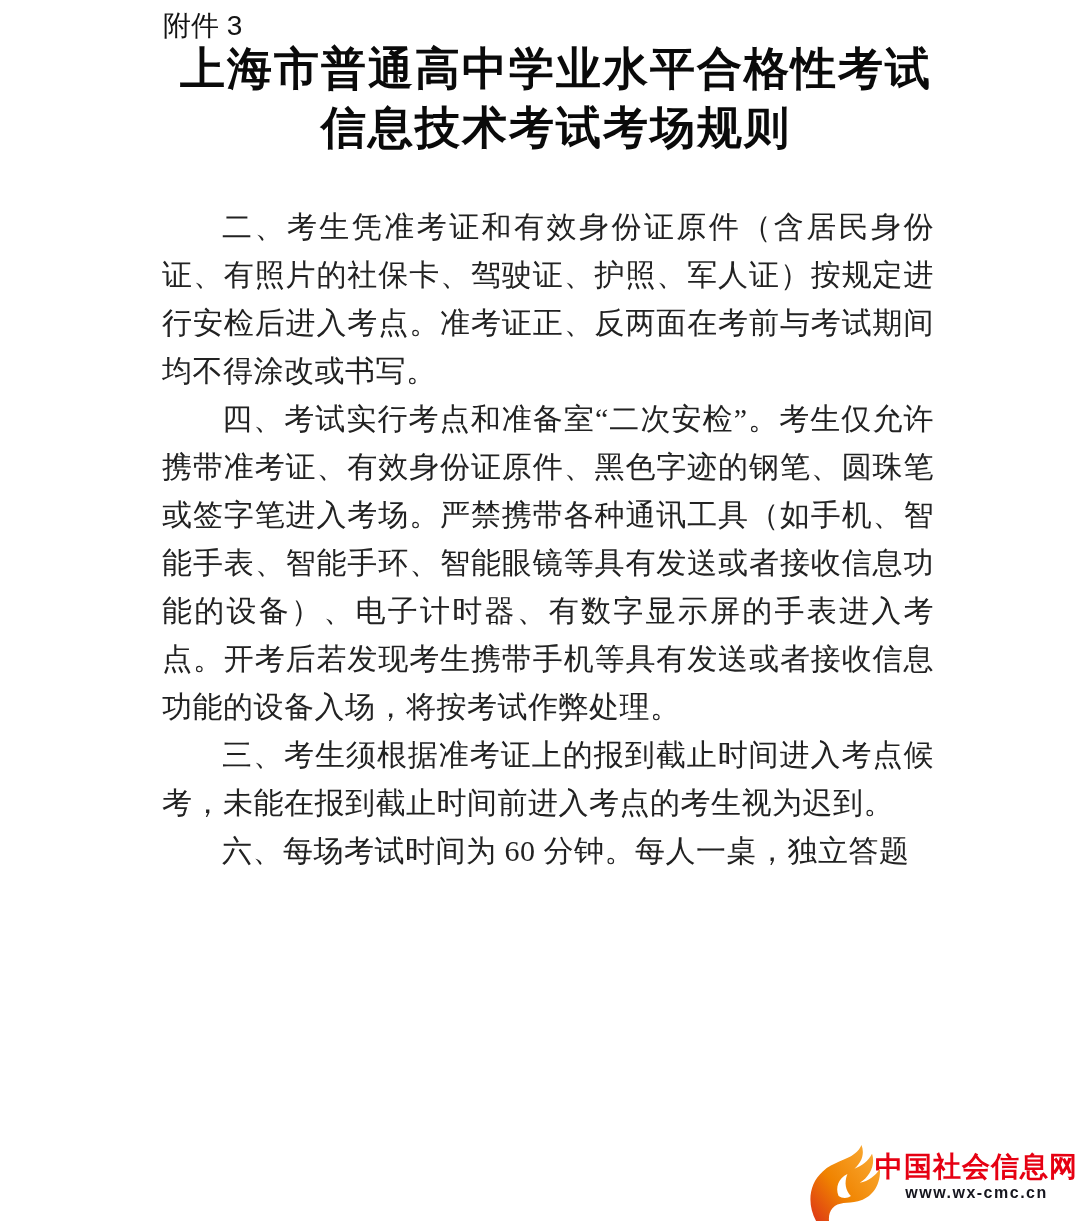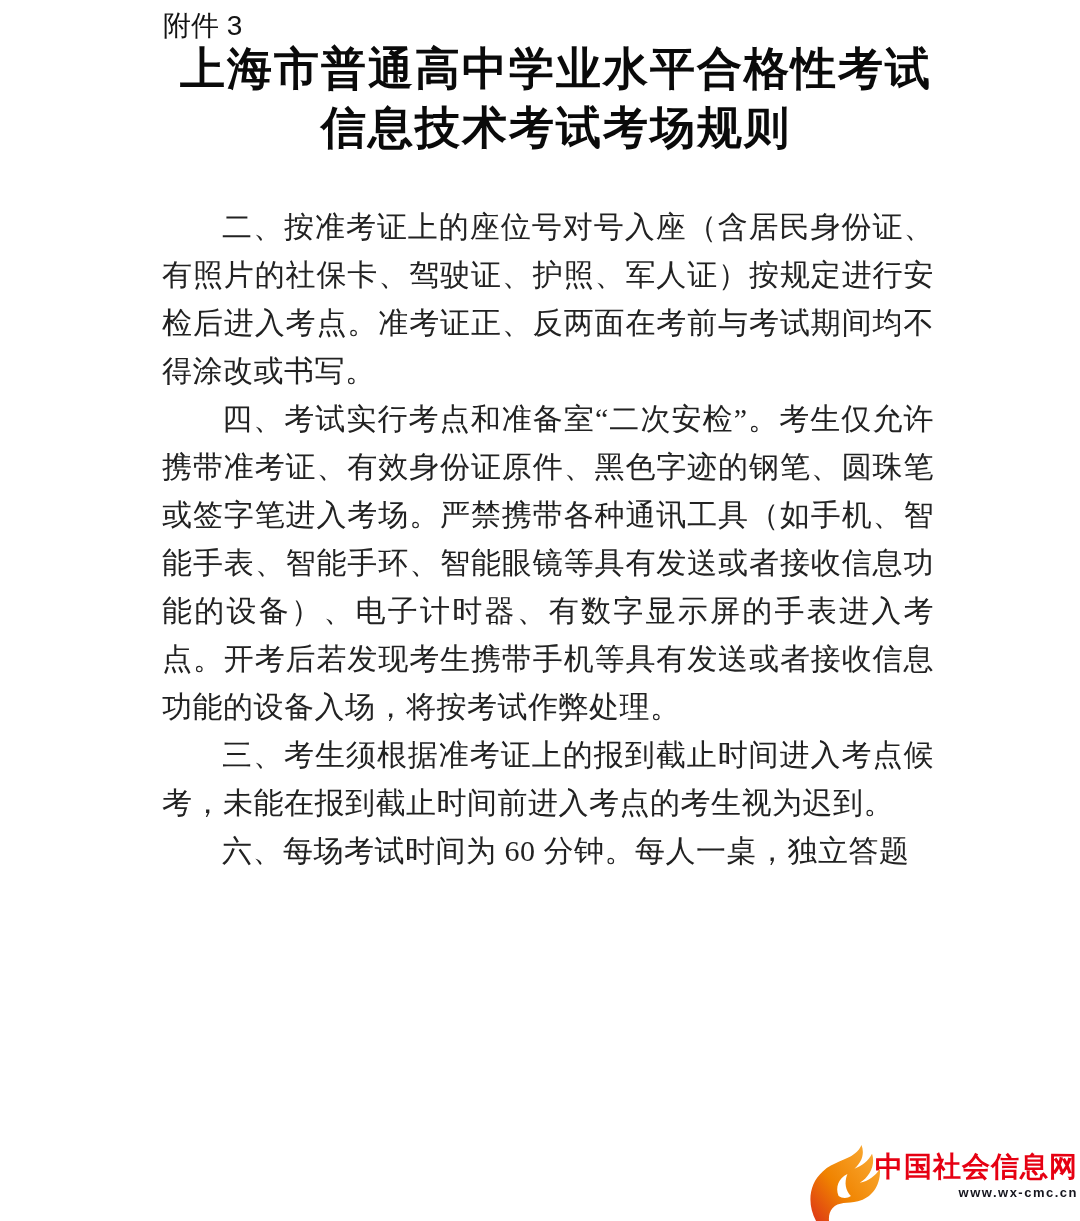--- a/index.html
+++ b/index.html
@@ -67,56 +67,56 @@
     width: 80px;
     height: 88px;
     margin-right: -8px;
     position: relative;
     top: 8px;
     flex: 0 0 auto;
   }
   .wm-text {
     display: flex;
     flex-direction: column;
-    align-items: flex-end;
+    align-items: center;
     padding-bottom: 10px;
   }
   .wm-name {
     color: #e60012;
     font-weight: bold;
     font-size: 28px;
     line-height: 32px;
     letter-spacing: 1px;
     font-family: "Liberation Sans", sans-serif;
     white-space: nowrap;
   }
   .wm-url {
     color: #16161e;
     font-weight: bold;
-    font-size: 13px;
+    font-size: 16px;
     line-height: 19px;
     letter-spacing: 1.5px;
     font-family: "Liberation Sans", sans-serif;
     white-space: nowrap;
   }
 </style>
 </head>
 <body>
 
 <div class="page">
 
   <div class="attachment-label">附件 3</div>
 
   <div class="doc-title">
     <div>上海市普通高中学业水平合格性考试</div>
     <div>信息技术考试考场规则</div>
   </div>
 
   <div class="doc-body">
-      <p class="para">二、按准考证上的座位号对号入座（含居民身份证、有照片的社保卡、驾驶证、护照、军人证）按规定进行安检后进入考点。准考证正、反两面在考前与考试期间均不得涂改或书写。</p>
+      <p class="para">二、考生凭准考证和有效身份证原件（含居民身份证、有照片的社保卡、驾驶证、护照、军人证）按规定进行安检后进入考点。准考证正、反两面在考前与考试期间均不得涂改或书写。</p>
       <p class="para">四、考试实行考点和准备室“二次安检”。考生仅允许携带准考证、有效身份证原件、黑色字迹的钢笔、圆珠笔或签字笔进入考场。严禁携带各种通讯工具（如手机、智能手表、智能手环、智能眼镜等具有发送或者接收信息功能的设备）、电子计时器、有数字显示屏的手表进入考点。开考后若发现考生携带手机等具有发送或者接收信息功能的设备入场，将按考试作弊处理。</p>
       <p class="para">三、考生须根据准考证上的报到截止时间进入考点候考，未能在报到截止时间前进入考点的考生视为迟到。</p>
       <p class="para">六、每场考试时间为 60 分钟。每人一桌，独立答题</p>
     </div>
 
   <div class="watermark">
     <div class="flame-wrap">
       <svg viewBox="0 0 90 100" width="80" height="88" aria-hidden="true">
         <defs>
           <linearGradient id="flameGrad" x1="0" y1="1" x2="1" y2="0">

